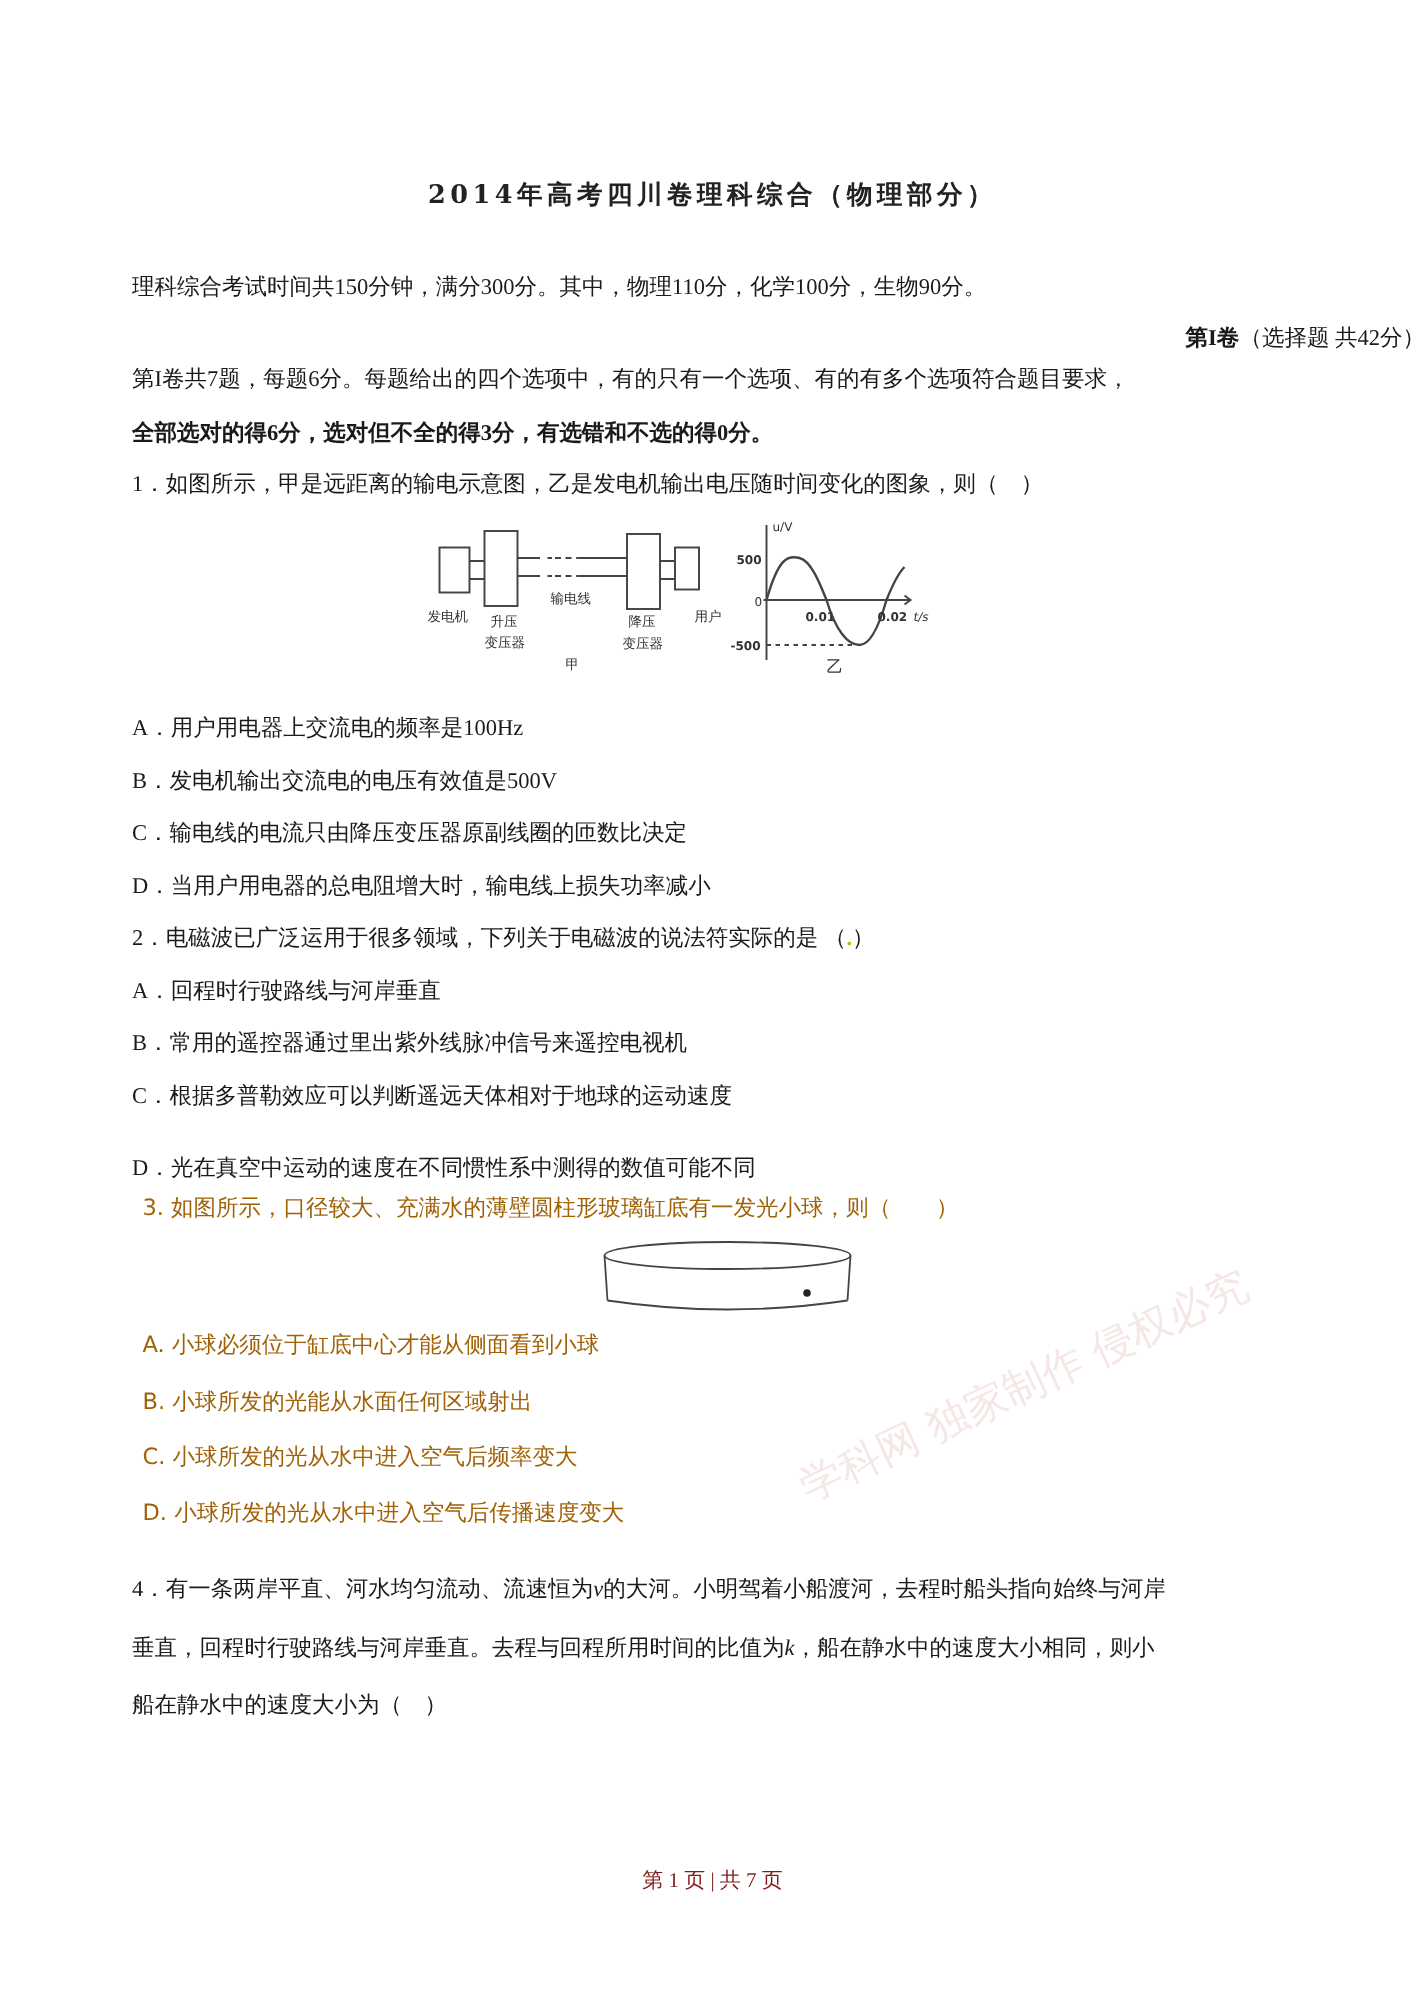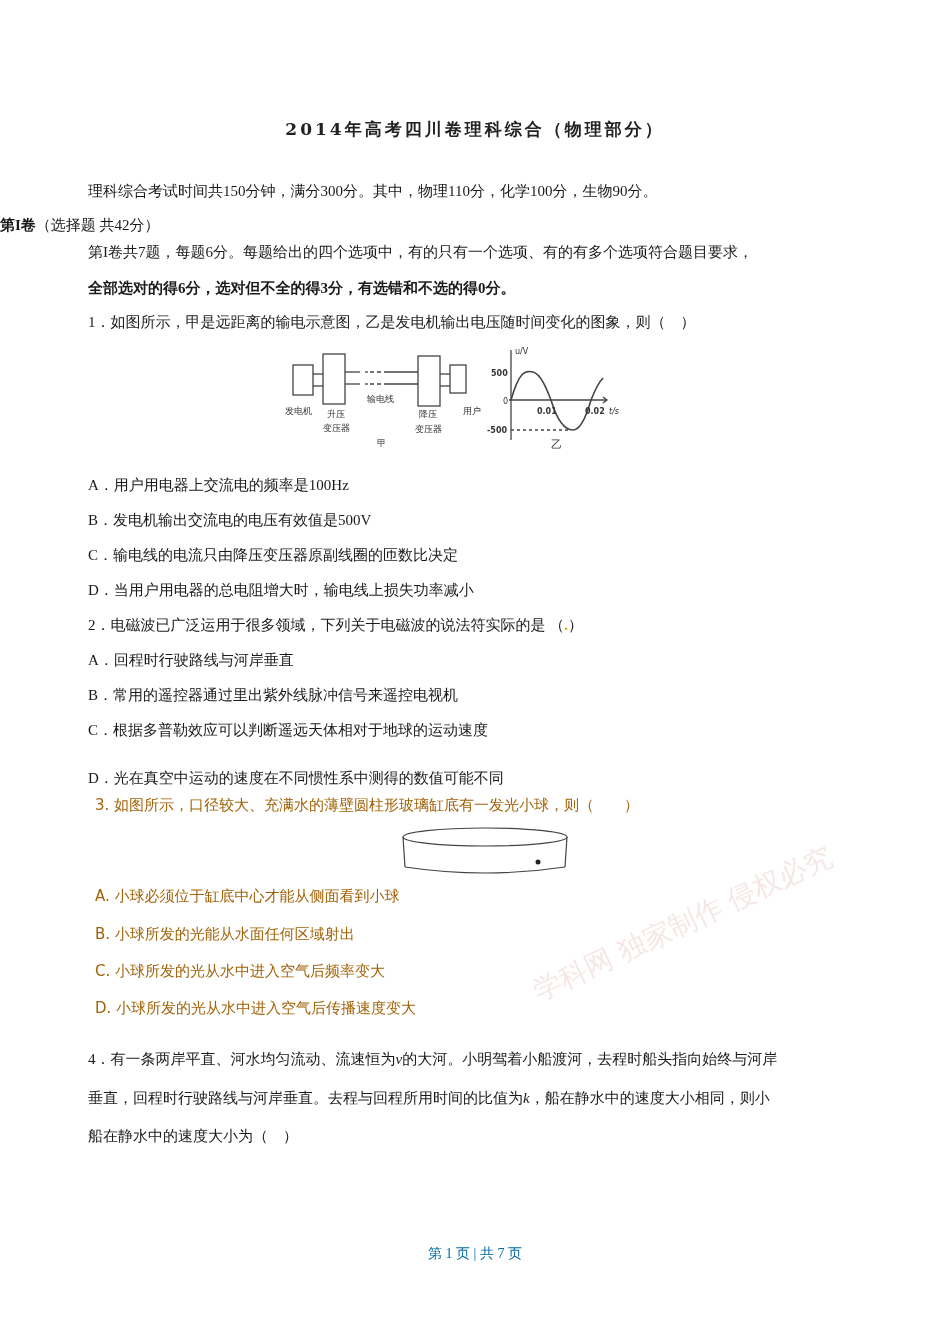--- a/index.html
+++ b/index.html
@@ -2,26 +2,26 @@
 <html><head>
 <meta charset="utf-8">
 <style>
   html, body { margin: 0; padding: 0; background: #ffffff; }
   body { width: 950px; height: 1344px; position: relative; overflow: hidden;
          font-family: "Liberation Serif", "DejaVu Serif", serif; color: #1a1a1a; }
   .title { position: absolute; top: 118px; left: 0; width: 950px; text-align: center;
            font-size: 17px; font-weight: bold; letter-spacing: 3px; color: #222;
            font-family: "DejaVu Serif", serif; }
   .line { position: absolute; left: 88px; font-size: 15px; white-space: nowrap; text-align: center; }
-  .center { position: absolute; left: 0; width: 950px; text-align: left; font-size: 15px; }
+  .center { position: absolute; left: 0; width: 950px; text-align: right; font-size: 15px; }
   .center b { font-weight: bold; }
   .q3 { font-family: "DejaVu Sans", sans-serif; font-size: 15px; color: #a16207; }
   .fig1 { position: absolute; left: 285px; top: 342px; width: 335px; height: 112px; }
   .fig3 { position: absolute; left: 395px; top: 825px; width: 180px; height: 55px; }
-  .footer { position: absolute; top: 1245px; left: 0; width: 950px; text-align: center; font-size: 14px; color: #0369a1; }
+  .footer { position: absolute; top: 1245px; left: 0; width: 950px; text-align: center; font-size: 14px; color: #7f1d1d; }
   .dot-yellow { color: #c9b300; font-weight: bold; }
   .wm { position: absolute; left: 520px; top: 905px; font-size: 28px; color: #f3dede;
         transform: rotate(-25deg); font-family: "DejaVu Sans", sans-serif; opacity: 0.7; }
   i.var { font-style: italic; }
 </style>
 </head>
 <body>
 
 <div class="title">2014年高考四川卷理科综合（物理部分）</div>
 

